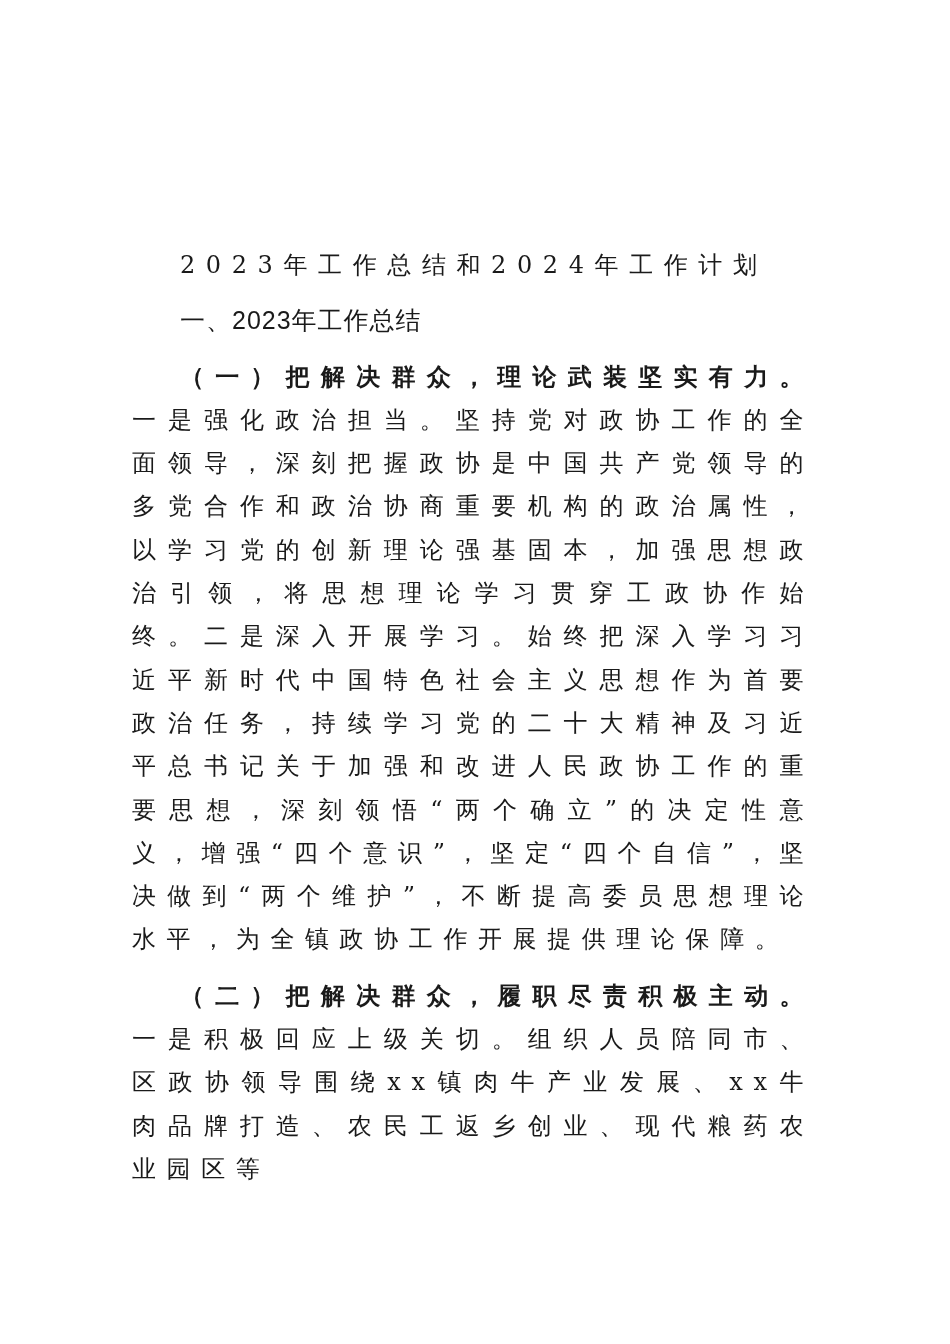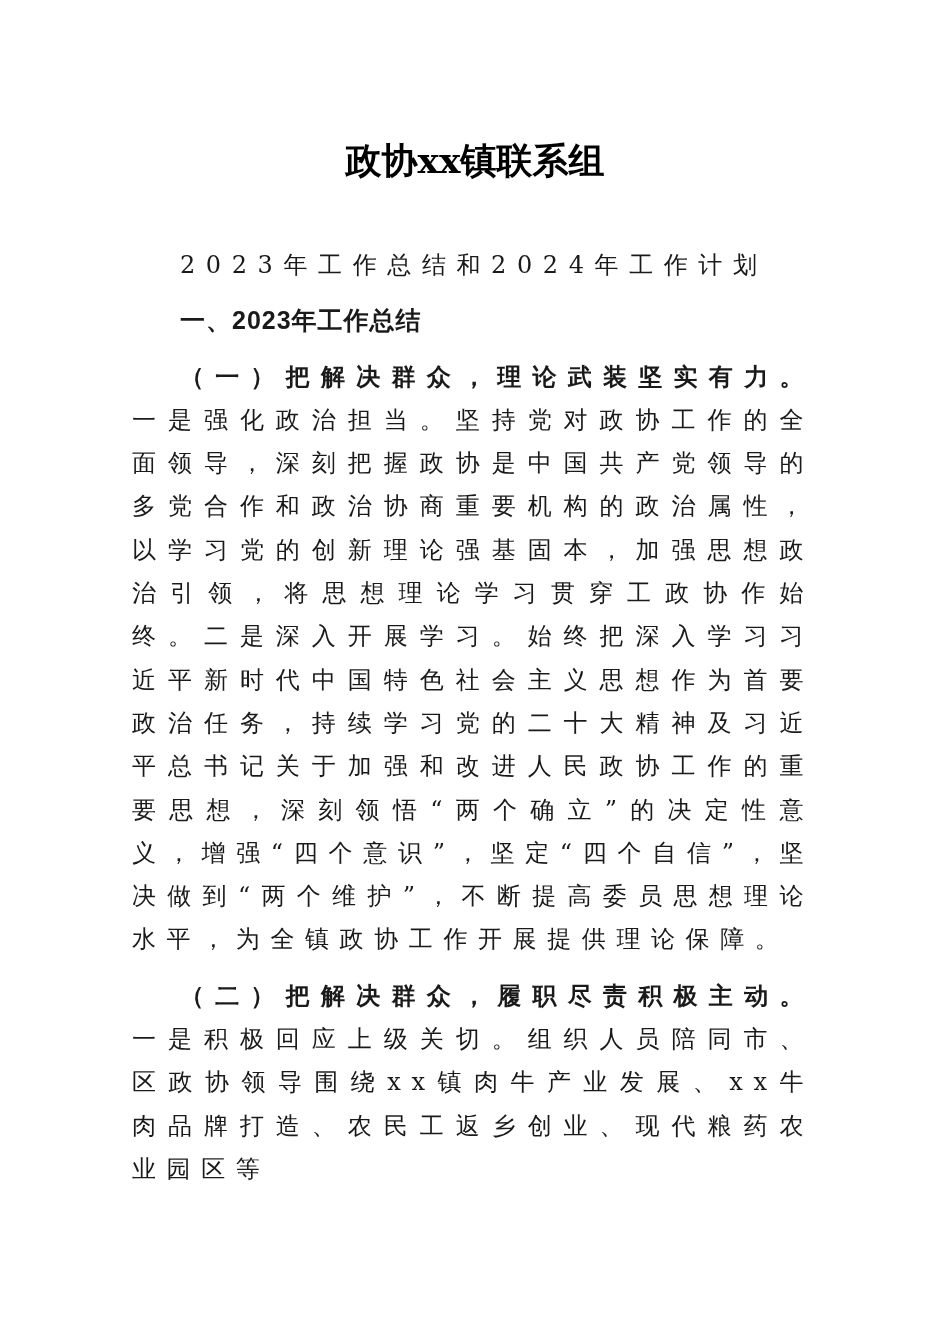--- a/index.html
+++ b/index.html
@@ -55,33 +55,32 @@
     }
     .indent {
       text-indent: 48px;
     }
     .subtitle {
       text-indent: 48px;
     }
     .section-heading {
       text-indent: 48px;
       font-family: "Liberation Sans", "DejaVu Sans", sans-serif;
-      font-weight: bold;
+      font-weight: normal;
       letter-spacing: 1px;
       font-size: 25px;
     }
     .sub-heading-lead {
       font-weight: bold;
     }
   </style>
 </head>
 <body>
 
 <div class="page">
-  <h1 class="title">政协xx镇联系组</h1>
 
   <div class="body-text">
     <p class="subtitle">2023年工作总结和2024年工作计划</p>
     <p class="section-heading">一、2023年工作总结</p>
     <p class="indent"><span class="sub-heading-lead">（一）把解决群众，理论武装坚实有力。</span><span>一是强化政治担当。坚持党对政协工作的全面领导，深刻把握政协是中国共产党领导的多党合作和政治协商重要机构的政治属性，以学习党的创新理论强基固本，加强思想政治引领，将思想理论学习贯穿工政协作始终。二是深入开展学习。始终把深入学习习近平新时代中国特色社会主义思想作为首要政治任务，持续学习党的二十大精神及习近平总书记关于加强和改进人民政协工作的重要思想，深刻领悟“两个确立”的决定性意义，增强“四个意识”，坚定“四个自信”，坚决做到“两个维护”，不断提高委员思想理论水平，为全镇政协工作开展提供理论保障。</span></p>
     <p class="indent"><span class="sub-heading-lead">（二）把解决群众，履职尽责积极主动。</span><span>一是积极回应上级关切。组织人员陪同市、区政协领导围绕xx镇肉牛产业发展、xx牛肉品牌打造、农民工返乡创业、现代粮药农业园区等</span></p>
   </div>
 </div>
 
 </body></html>

